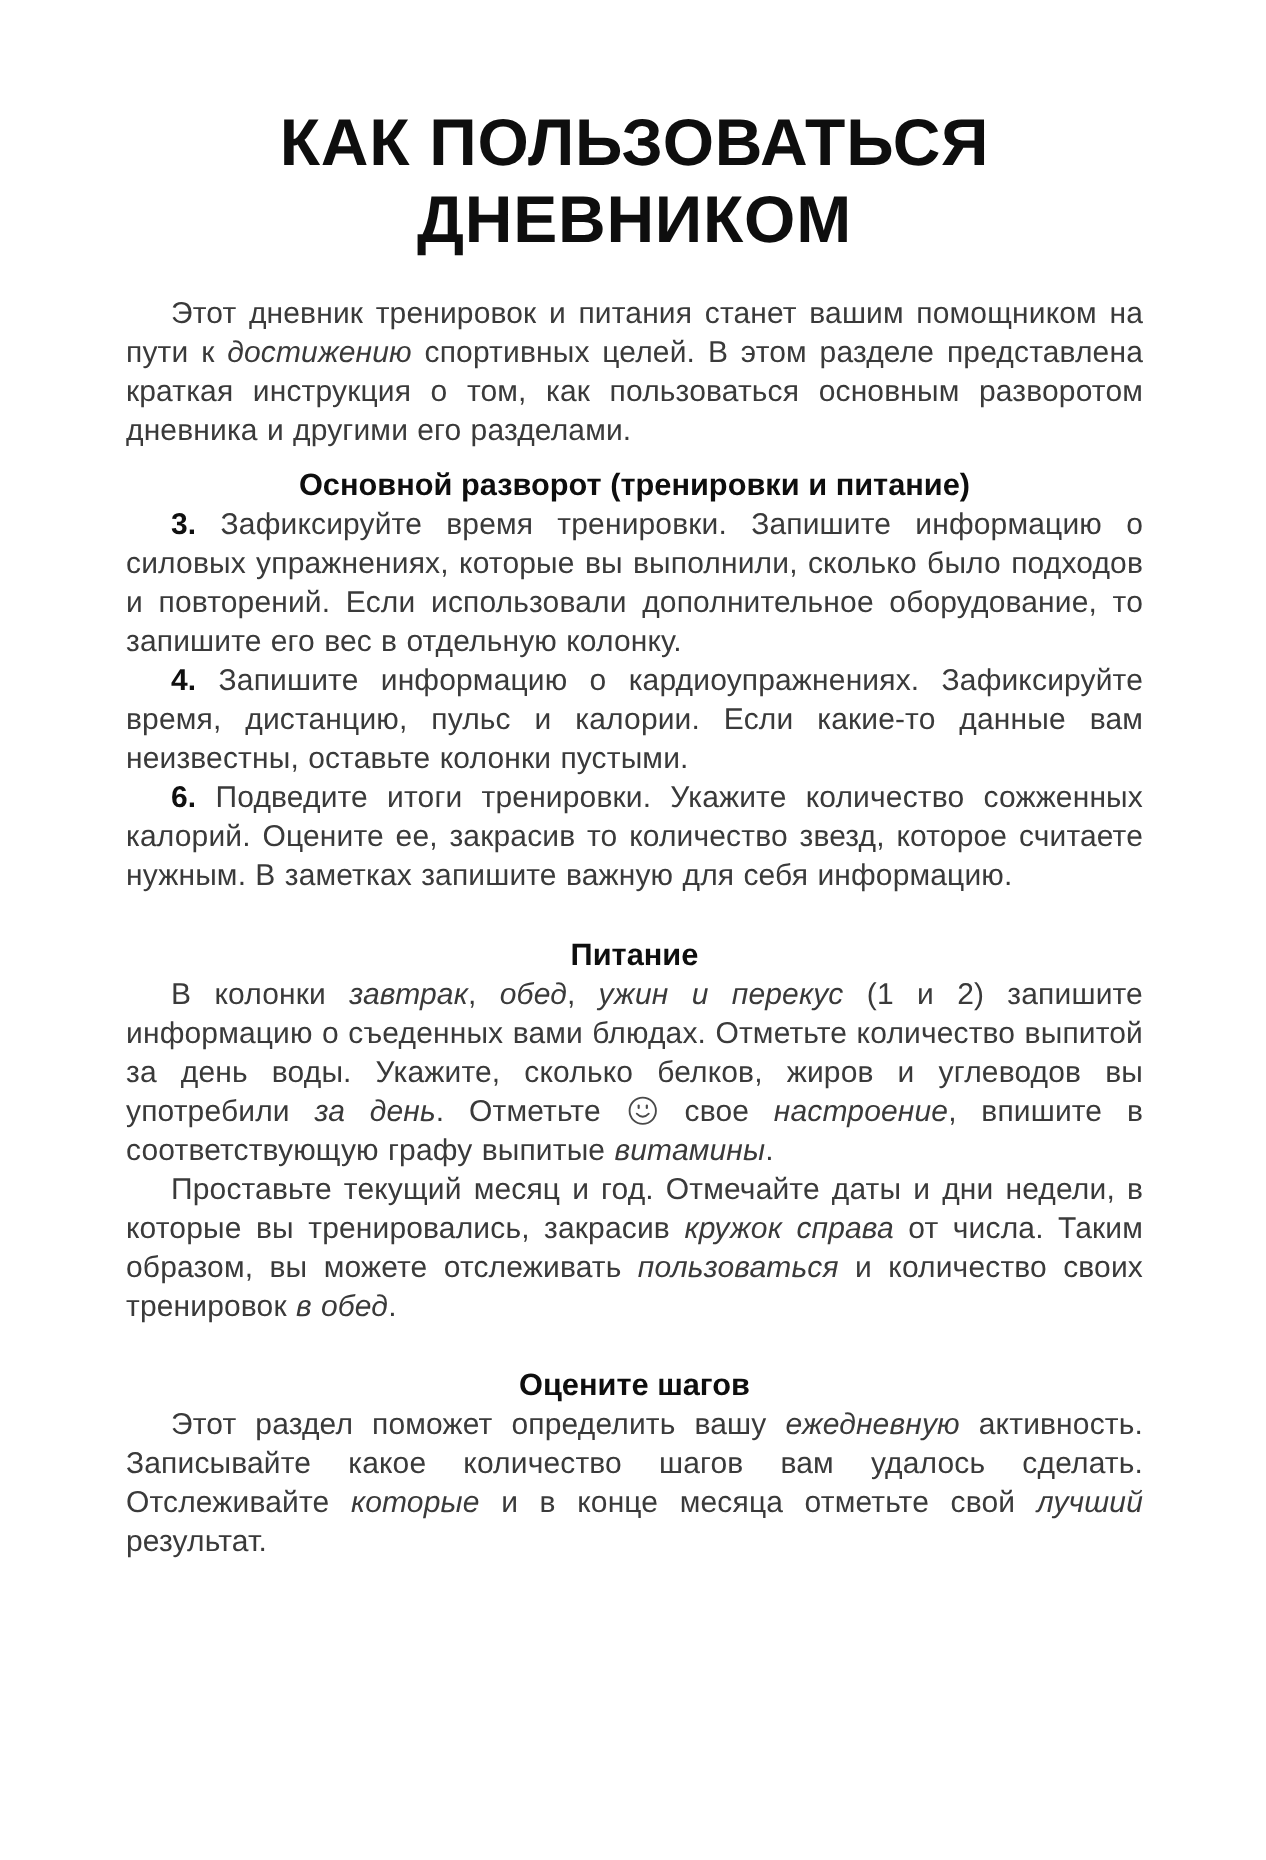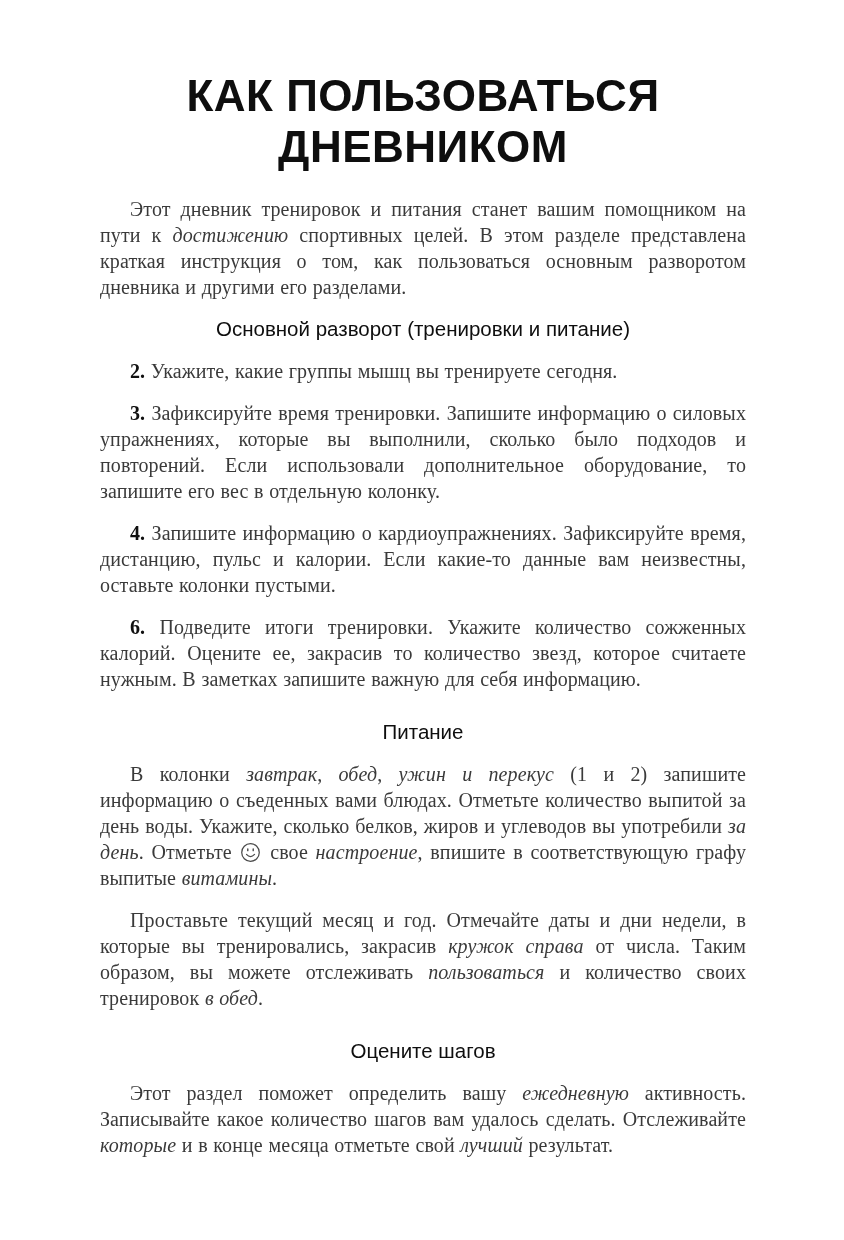--- a/index.html
+++ b/index.html
@@ -22,38 +22,37 @@
   h1.page-title {
     margin: 0 0 24px 0;
     text-align: center;
     font-size: 44px;
     line-height: 51px;
     font-weight: 700;
     letter-spacing: 0.5px;
     color: #0e0e0e;
   }
   main p.body-para {
-    margin: 16px;
+    margin: 0;
     font-size: 20px;
     line-height: 26px;
     text-align: justify;
     text-indent: 30px;
     letter-spacing: 0.1px;
     word-spacing: 0.5px;
-    font-family: Liberation Serif, serif;
   }
   main p.body-para b {
     color: #101010;
   }
   main h2.sec-heading {
     margin: 27px 0 0 0;
     text-align: center;
     font-size: 20.5px;
     line-height: 26px;
-    font-weight: 400;
+    font-weight: 700;
     color: #0e0e0e;
   }
   main h2.sec-heading:nth-of-type(1) {
     margin-top: 11px;
   }
   .smiley {
     display: inline-block;
     width: 21px;
     height: 21px;
     vertical-align: -4px;
@@ -61,21 +60,20 @@
   }
 </style>
 </head>
 <body>
 
 <div class="page">
   <h1 class="page-title"><span>КАК ПОЛЬЗОВАТЬСЯ</span><br><span>ДНЕВНИКОМ</span></h1>
   <main>
       <p class="body-para">Этот дневник тренировок и питания станет вашим помощником на пути к <i>достижению</i> спортивных целей. В этом разделе представлена краткая инструкция о том, как пользоваться основным разворотом дневника и другими его разделами.</p>
       <h2 class="sec-heading">Основной разворот (тренировки и питание)</h2>
-      <p class="body-para"><b>2.</b> Укажите, какие группы мышц вы тренируете сегодня.</p>
       <p class="body-para"><b>3.</b> Зафиксируйте время тренировки. Запишите информацию о силовых упражнениях, которые вы выполнили, сколько было подходов и повторений. Если использовали дополнительное оборудование, то запишите его вес в отдельную колонку.</p>
       <p class="body-para"><b>4.</b> Запишите информацию о кардиоупражнениях. Зафиксируйте время, дистанцию, пульс и калории. Если какие-то данные вам неизвестны, оставьте колонки пустыми.</p>
       <p class="body-para"><b>6.</b> Подведите итоги тренировки. Укажите количество сожженных калорий. Оцените ее, закрасив то количество звезд, которое считаете нужным. В заметках запишите важную для себя информацию.</p>
       <h2 class="sec-heading">Питание</h2>
       <p class="body-para">В колонки <i>завтрак</i>, <i>обед</i>, <i>ужин и перекус</i> (1 и 2) запишите информацию о съеденных вами блюдах. Отметьте количество выпитой за день воды. Укажите, сколько белков, жиров и углеводов вы употребили <i>за день</i>. Отметьте <svg class="smiley" viewBox="0 0 22 22" xmlns="http://www.w3.org/2000/svg">
     <circle cx="11" cy="11" r="9.2" fill="none" stroke="#4a4a4a" stroke-width="1.3"></circle>
     <rect x="7.4" y="6.6" width="1.5" height="3.2" rx="0.75" fill="#4a4a4a"></rect>
     <rect x="13.1" y="6.6" width="1.5" height="3.2" rx="0.75" fill="#4a4a4a"></rect>
     <path d="M6.8 13 Q11 17.4 15.2 13" fill="none" stroke="#4a4a4a" stroke-width="1.3" stroke-linecap="round"></path>
   </svg> свое <i>настроение</i>, впишите в соответствующую графу выпитые <i>витамины</i>.</p>

